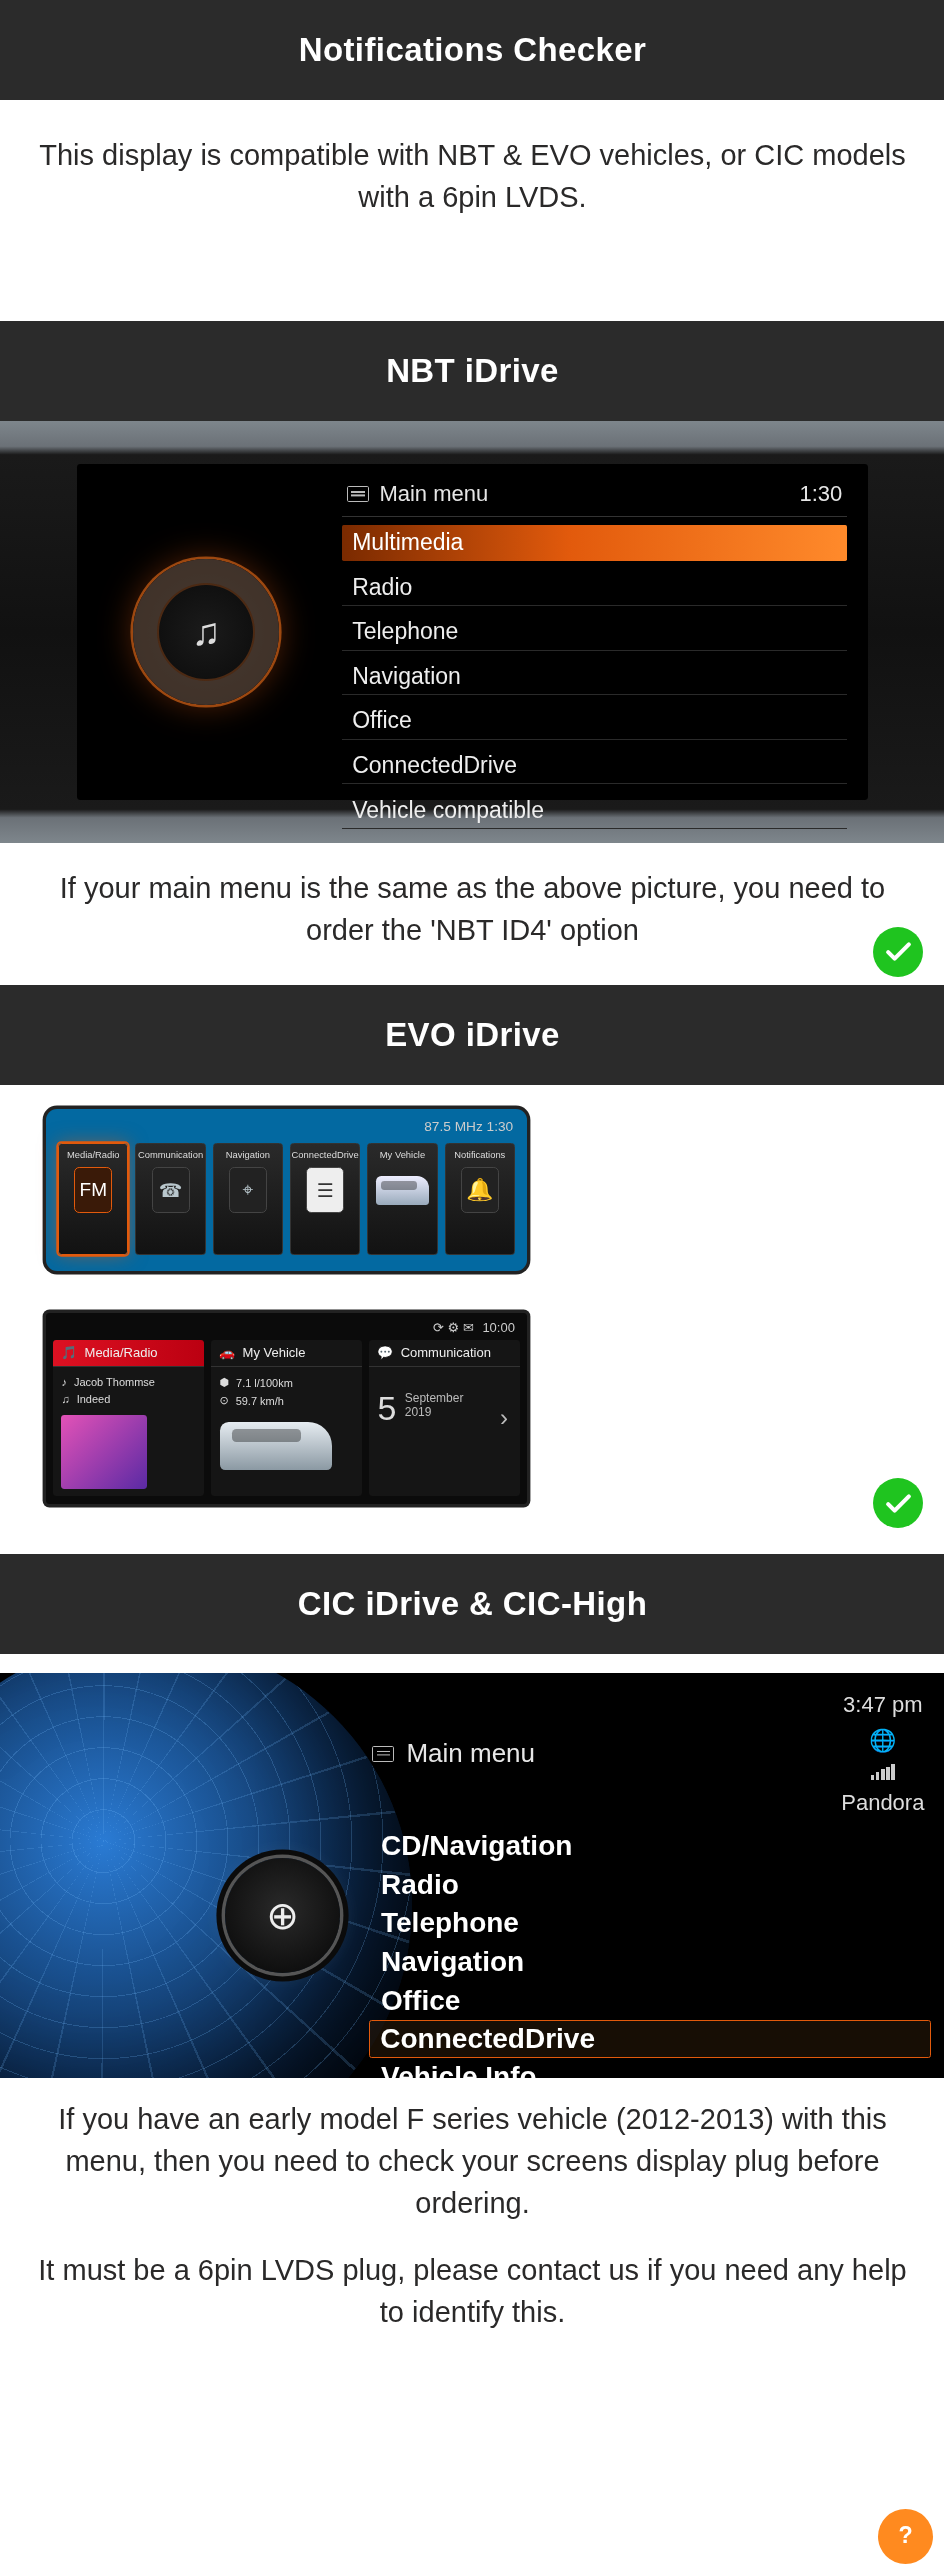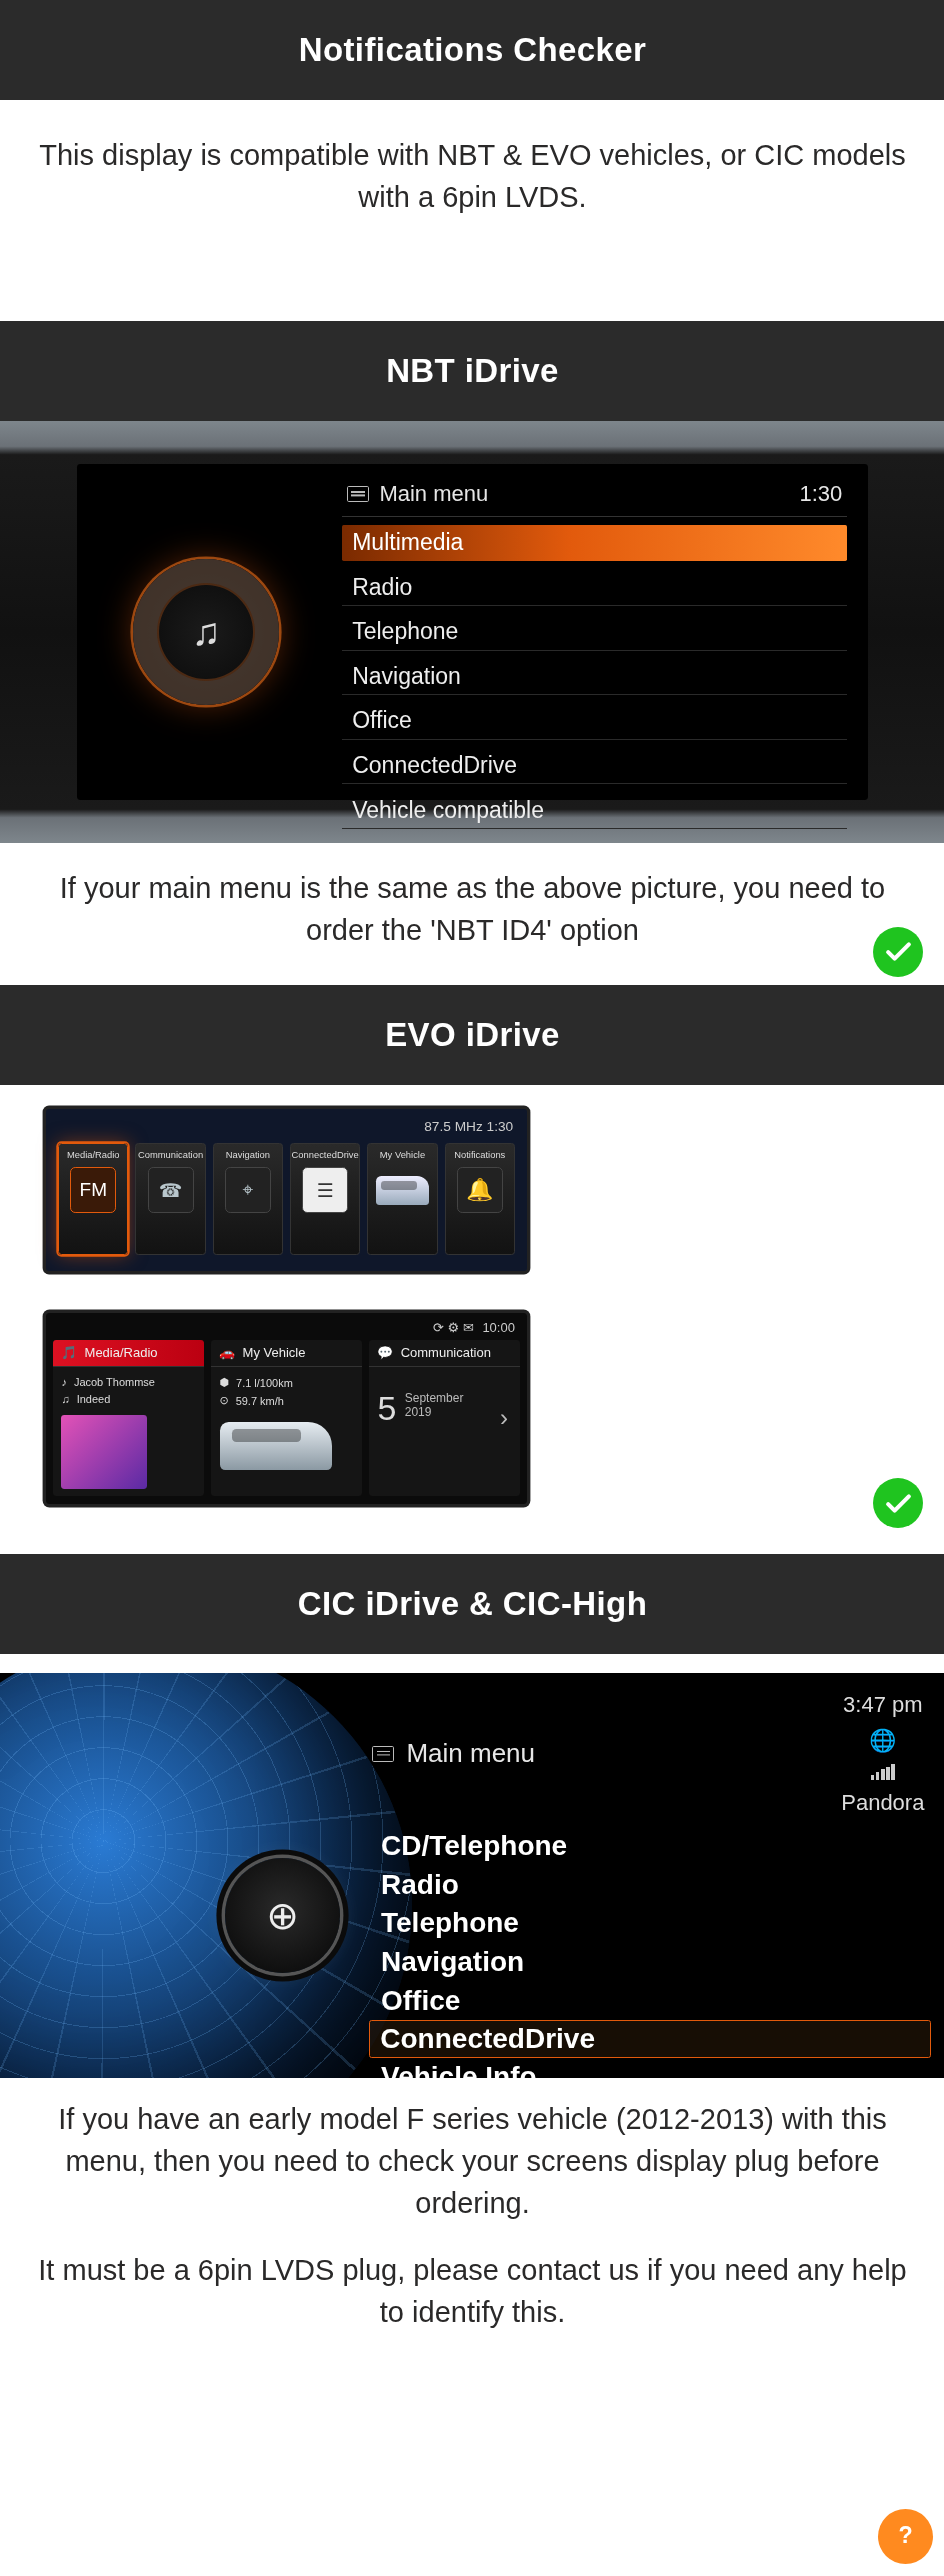--- a/index.html
+++ b/index.html
@@ -103,21 +103,21 @@
     border-radius: 1.7px;
   }
 
   
   .evo-row {
     display: flex; gap: 26px;
     padding: 24px 26px 8.6px 46px;
     align-items: flex-start;
   }
   .evo-shot {
-    width: 481px; background: #0f172a; border-radius: 3px;
+    width: 481px; background: #0369a1; border-radius: 11px;
     padding: 6.9px; color: #eee;
     box-shadow: 0 0 0 3.4px #222;
   }
   .evo-top {
     display: flex; justify-content: flex-end; font-size: 13.7px; color: #ccc;
     padding: 3.4px 6.9px;
   }
   .evo-tiles {
     display: flex; gap: 6.9px; padding: 5.2px 5.2px 8.6px 5.2px;
   }
@@ -127,21 +127,21 @@
     border: 0.9px solid #333; border-radius: 3.4px;
     height: 112px;
     display: flex; flex-direction: column; align-items: center;
     padding-top: 5.2px;
     font-size: 10.3px; color: #ddd;
     position: relative;
     overflow: hidden;
   }
   .evo-tile .label { font-size: 9.4px; margin-bottom: 6.9px; text-align: center; white-space: nowrap; }
   .evo-tile .glyph {
-    width: 46px; height: 46px; border-radius: 5.2px;
+    width: 38px; height: 46px; border-radius: 5.2px;
     background: #222; border: 0.9px solid #444;
     display: flex; align-items: center; justify-content: center;
     font-size: 19px; color: #b9c7cd;
   }
   .evo-tile.sel { border-color: #e25a0c; box-shadow: 0 0 0 1.7px #e25a0c, 0 0 19px rgba(226,90,12,0.5); }
   .evo-tile.sel .glyph { background: #3a1a08; border-color: #e25a0c; color: #fff; }
   .evo-tile.white .glyph { background: #eee; color: #333; }
   .evo-tile .car { width: 53px; height: 29px; background: linear-gradient(#eef,#9ab); border-radius: 5.2px 12px 3.4px 3.4px; margin-top: 8.6px; position: relative; }
   .evo-tile .car::before { content:""; position:absolute; left:5.2px; top:5.2px; right:12px; height:8.6px; background: rgba(0,0,0,0.35); border-radius:3.4px; }
   .evo-tile .bell { color: #d33; font-size: 22px; }
@@ -396,21 +396,21 @@
             <i></i>
             <i></i>
             <i></i>
             <i></i>
             <i></i>
           </span>
         <span>Pandora</span>
       </span>
     </div>
     <div class="cic-list" id="cic-list">
-        <div class="cic-item">CD/Telephone</div>
+        <div class="cic-item">CD/Navigation</div>
         <div class="cic-item">Radio</div>
         <div class="cic-item">Telephone</div>
         <div class="cic-item">Navigation</div>
         <div class="cic-item">Office</div>
         <div class="cic-item sel">ConnectedDrive</div>
         <div class="cic-item">Vehicle Info</div>
         <div class="cic-item">Settings</div>
       </div>
   </div>
 </div>

